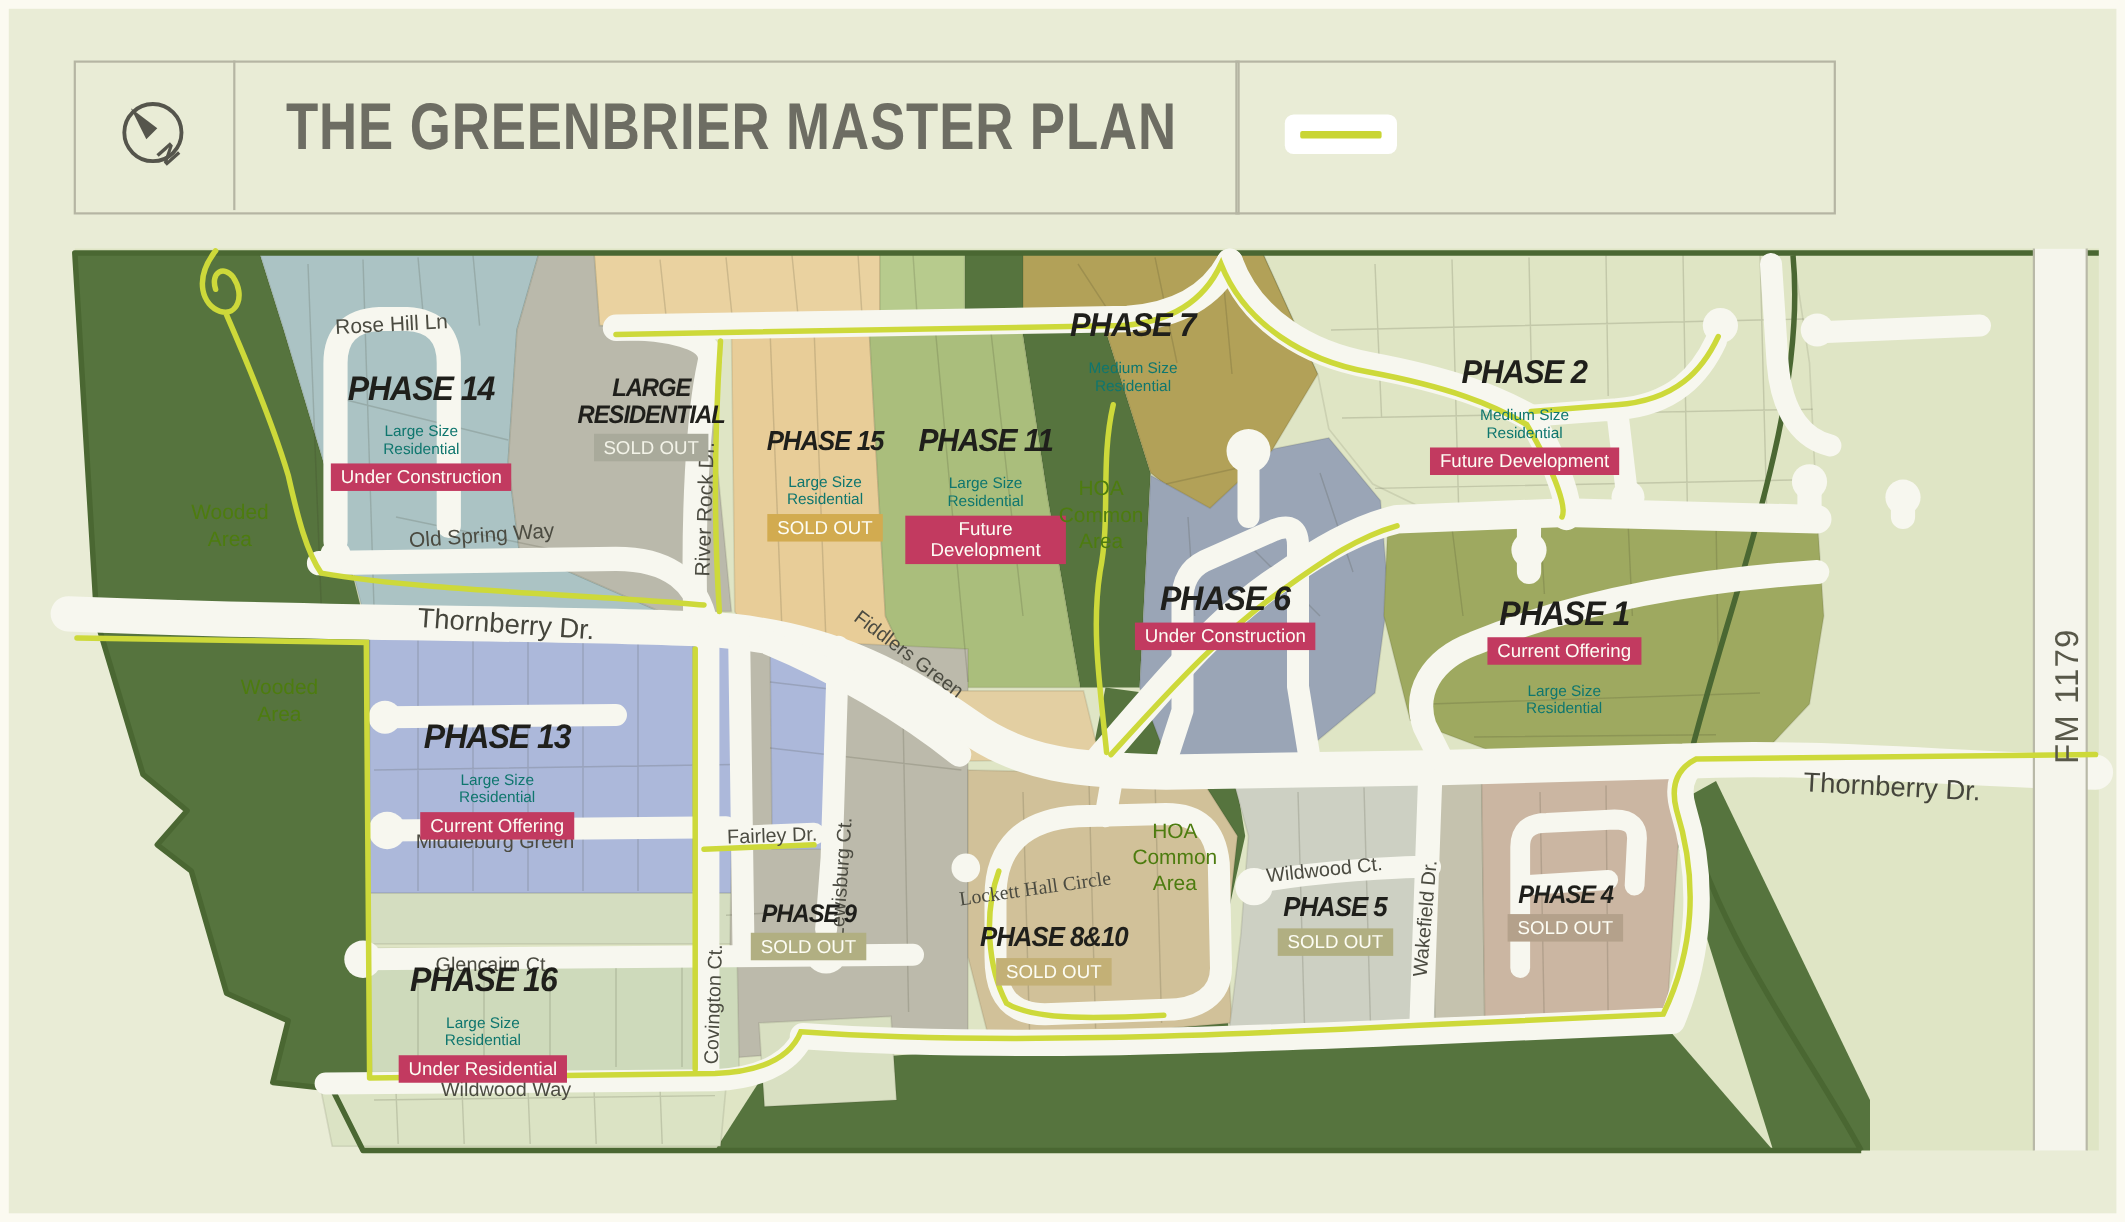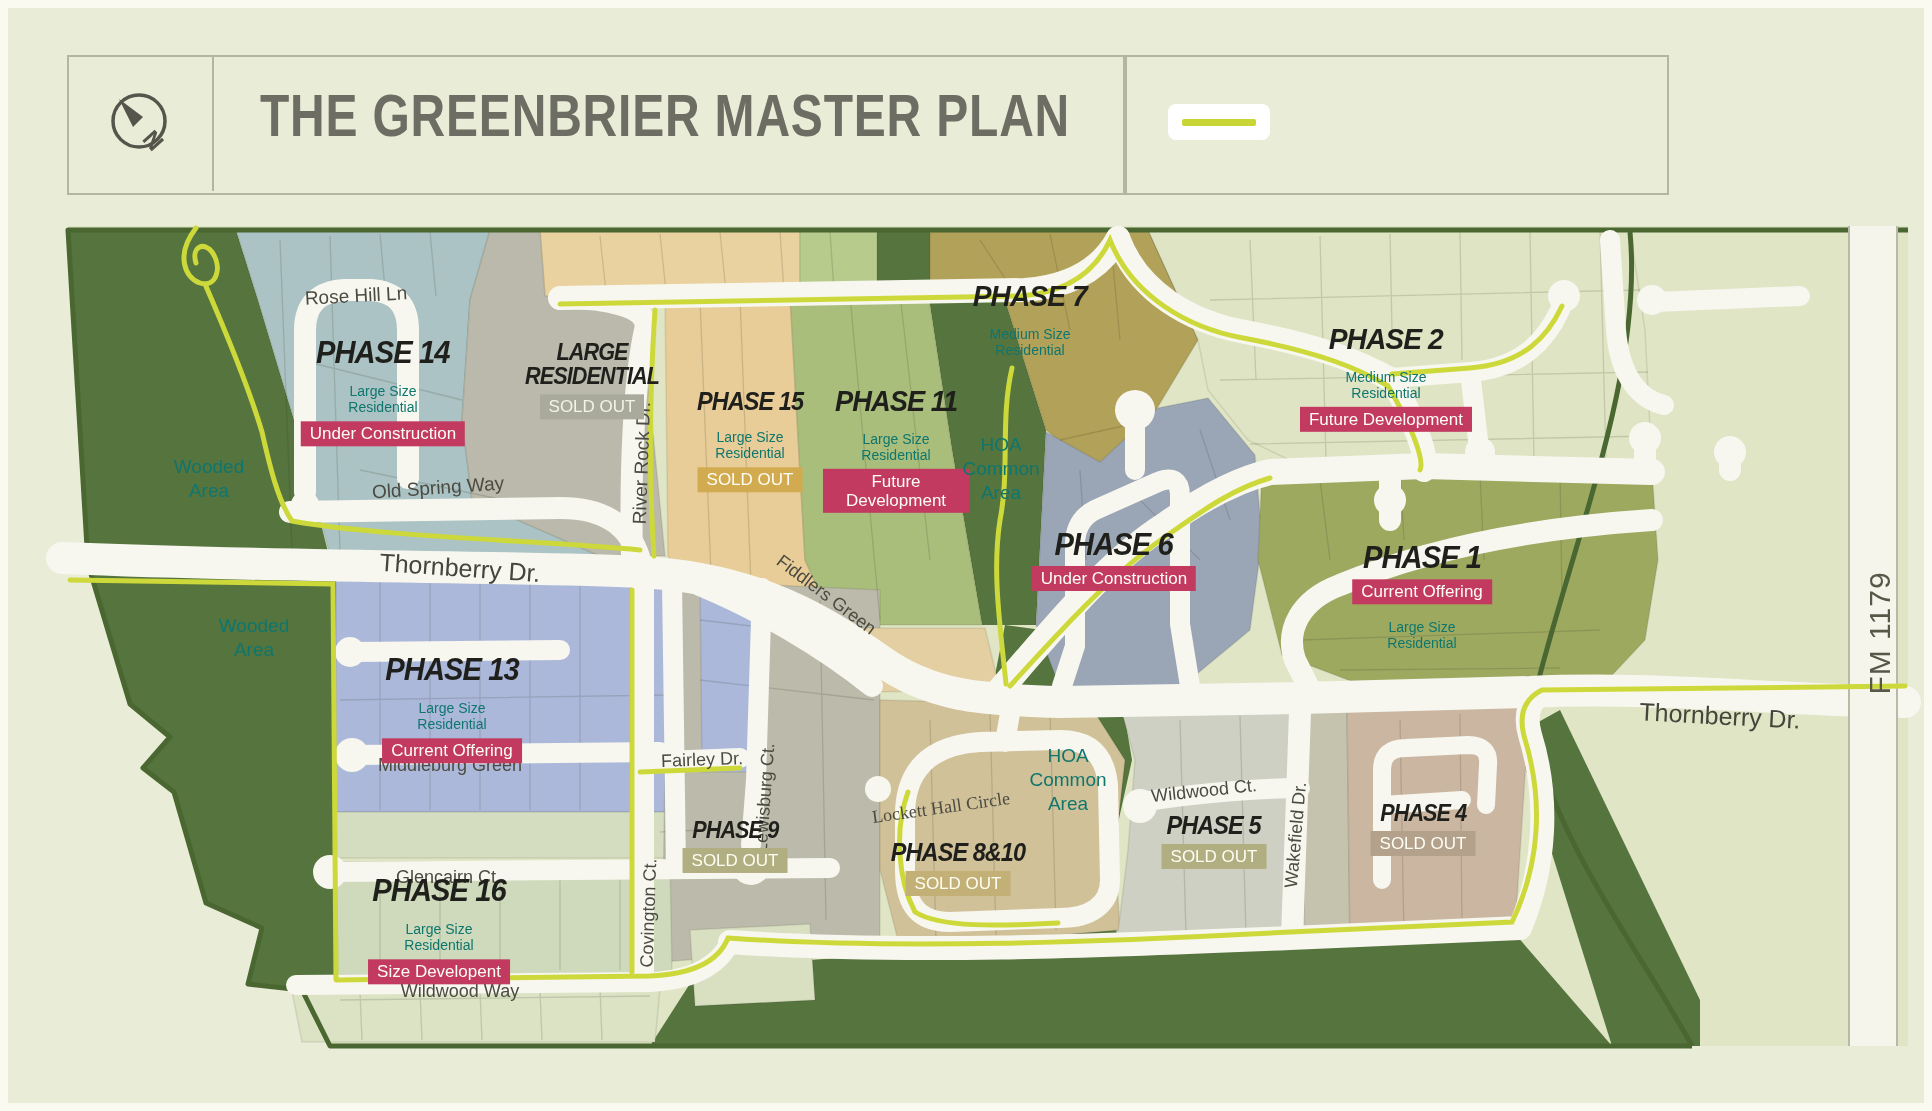--- a/index.html
+++ b/index.html
@@ -18,21 +18,21 @@
   .p-title{font-weight:bold;font-style:italic;color:#1f1f1b;letter-spacing:-1px;line-height:1;white-space:nowrap;transform:scaleX(.94)}
   .p-type{font-size:14px;color:#0f766e;line-height:1.12;margin-top:16px}
   .badge{margin-top:6px;color:#fdfdf4;font-size:17px;line-height:1.12;padding:3px 9px;white-space:nowrap}
   .b-crimson{background:#c23a60}
   .b-gray{background:#a9aa9b;color:#f3f3e8}
   .b-gold{background:#d2ab50}
   .b-olive{background:#b1af82}
   .b-tan{background:#c3b076}
   .b-taupe{background:#b4a18b}
   .wrap2{white-space:normal;max-width:132px}
-  .note{position:absolute;transform:translate(-50%,-50%);text-align:center;color:#0f766e;font-size:19px;line-height:1.25}
+  .note{position:absolute;transform:translate(-50%,-50%);text-align:center;color:#4d7c0f;font-size:19px;line-height:1.25}
   .fm-label{position:absolute;transform:translate(-50%,-50%) rotate(-90deg);font-size:30px;color:#585849;white-space:nowrap;letter-spacing:1px}
 </style>
 </head>
 <body>
 
 <div class="page">
 
   <svg width="1932" height="1111" viewBox="0 0 1932 1111" style="position:absolute;left:-8px;top:-8px">
 
     <path d="M68,226 L1908,226 L1908,1046 L330,1046 L302,990 L248,984 L262,928 L206,903 L174,792 L143,768 L170,737 L130,704 L88,564 Z" fill="#dfe5c5"></path>
@@ -236,21 +236,21 @@
 
   <div class="phase" style="left:444px;top:701px">
     <div class="p-title" style="font-size:31px">PHASE 13</div>
     <div class="p-type" style="max-width:118px">Large Size Residential</div>
     <div class="badge b-crimson">Current Offering</div>
   </div>
 
   <div class="phase" style="left:431px;top:922px">
     <div class="p-title" style="font-size:31px">PHASE 16</div>
     <div class="p-type" style="max-width:118px">Large Size Residential</div>
-    <div class="badge b-crimson">Size Developent</div>
+    <div class="badge b-crimson">Under Residential</div>
   </div>
 
   <div class="phase" style="left:727px;top:838px">
     <div class="p-title" style="font-size:23px">PHASE 9</div>
     <div class="badge b-olive">SOLD OUT</div>
   </div>
 
   <div class="phase" style="left:950px;top:860px">
     <div class="p-title" style="font-size:25px">PHASE 8&amp;10</div>
     <div class="badge b-tan">SOLD OUT</div>

